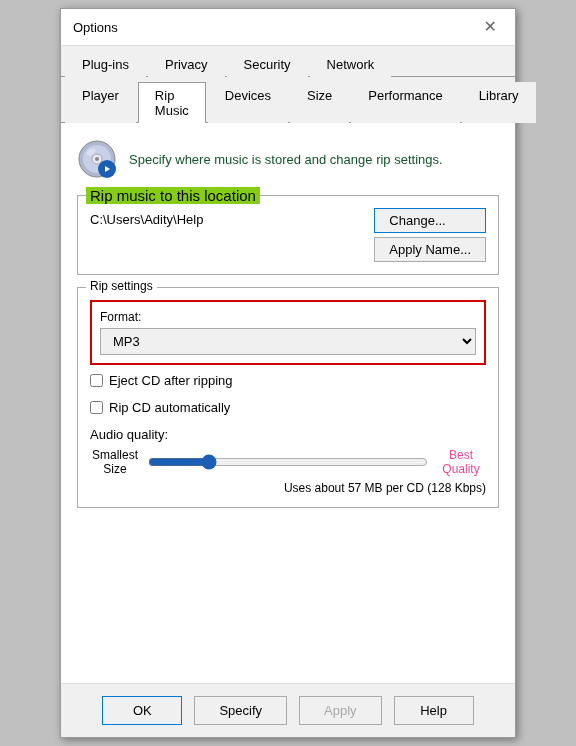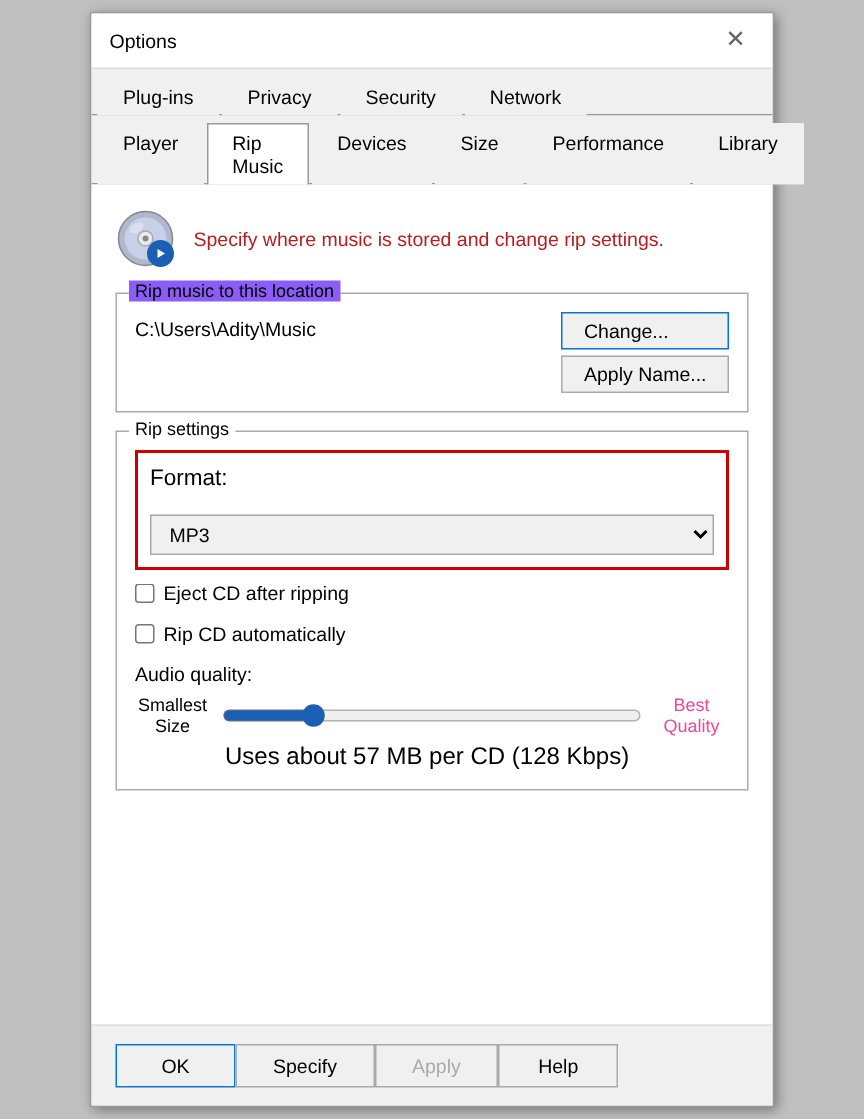--- a/index.html
+++ b/index.html
@@ -100,37 +100,37 @@
 
     .cd-icon {
       width: 40px;
       height: 40px;
       margin-right: 12px;
       flex-shrink: 0;
     }
 
     .header-text {
       font-size: 13px;
-      color: #b91c1c;
+      color: #14532d;
     }
 
     .group-box {
       border: 1px solid #aaa;
       margin-bottom: 12px;
       padding: 8px 12px 12px;
       position: relative;
     }
 
     .group-box-label {
       position: absolute;
       top: -9px;
       left: 8px;
-      background: #8b5cf6;
+      background: #84cc16;
       padding: 0 4px;
-      font-size: 12px;
+      font-size: 15px;
       color: #000;
     }
 
     .location-row {
       display: flex;
       align-items: flex-start;
       justify-content: space-between;
       margin-top: 4px;
     }
 
@@ -179,22 +179,22 @@
     }
 
     .format-box {
       border: 2px solid #cc0000;
       padding: 8px;
       margin-top: 4px;
       margin-bottom: 4px;
     }
 
     .format-label {
-      font-size: 15px;
-      margin-bottom: 16px;
+      font-size: 12px;
+      margin-bottom: 4px;
     }
 
     .format-select {
       width: 100%;
       padding: 4px 8px;
       font-size: 13px;
       background: #f0f0f0;
       border: 1px solid #aaa;
       appearance: auto;
       cursor: pointer;
@@ -250,34 +250,35 @@
       align-items: center;
     }
 
     input[type="range"] {
       width: 100%;
       cursor: pointer;
       accent-color: #1a5fb4;
     }
 
     .slider-hint {
-      font-size: 16px;
-      color: #000;
-      text-align: left;
+      font-size: 12px;
+      color: #000;
+      text-align: right;
       margin-top: 4px;
       margin-left: 60px;
     }
 
     .dialog-buttons {
       display: flex;
+      justify-content: center;
       align-items: center;
       padding: 12px 16px;
       background: #f0f0f0;
       border-top: 1px solid #ddd;
-      gap: 0;
+      gap: 12px;
     }
 
     .dialog-btn {
       padding: 6px 24px;
       background: #f0f0f0;
       border: 1px solid #aaa;
       cursor: pointer;
       font-size: 13px;
       min-width: 80px;
     }
@@ -330,21 +331,21 @@
 
         <circle cx="30" cy="30" r="9" fill="#1a5fb4"></circle>
         <polygon points="28,27 28,33 33,30" fill="white"></polygon>
       </svg>
       <span class="header-text">Specify where music is stored and change rip settings.</span>
     </div>
 
     <div class="group-box">
       <span class="group-box-label">Rip music to this location</span>
       <div class="location-row">
-        <span class="location-path">C:\Users\Adity\Music</span>
+        <span class="location-path">C:\Users\Adity\Help</span>
         <div class="buttons-col">
           <button class="btn btn-primary">Change...</button>
           <button class="btn">Apply Name...</button>
         </div>
       </div>
     </div>
 
     <div class="rip-settings-group">
       <span class="rip-settings-label">Rip settings</span>
 

